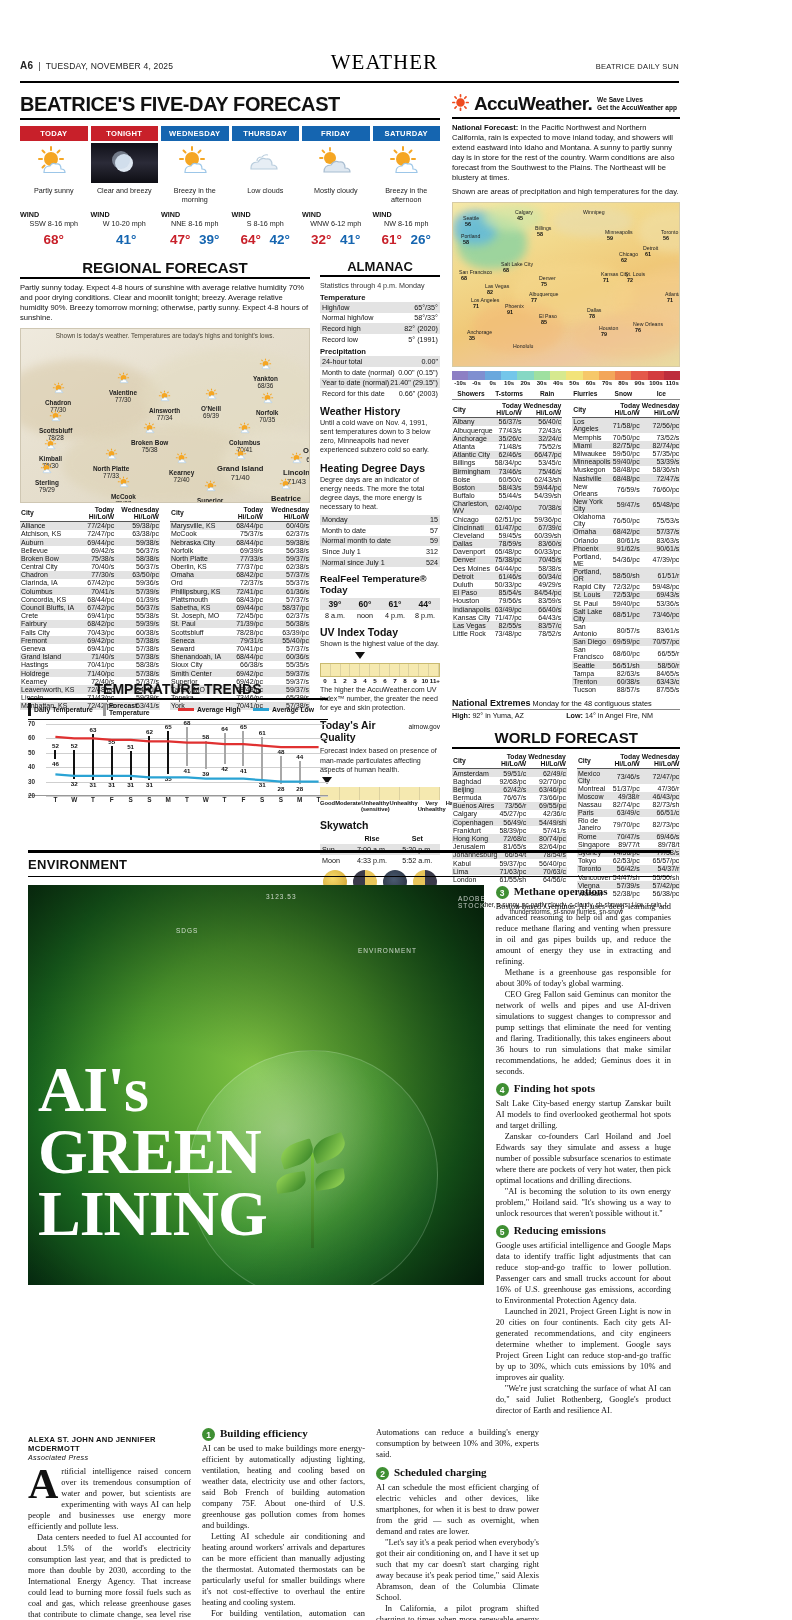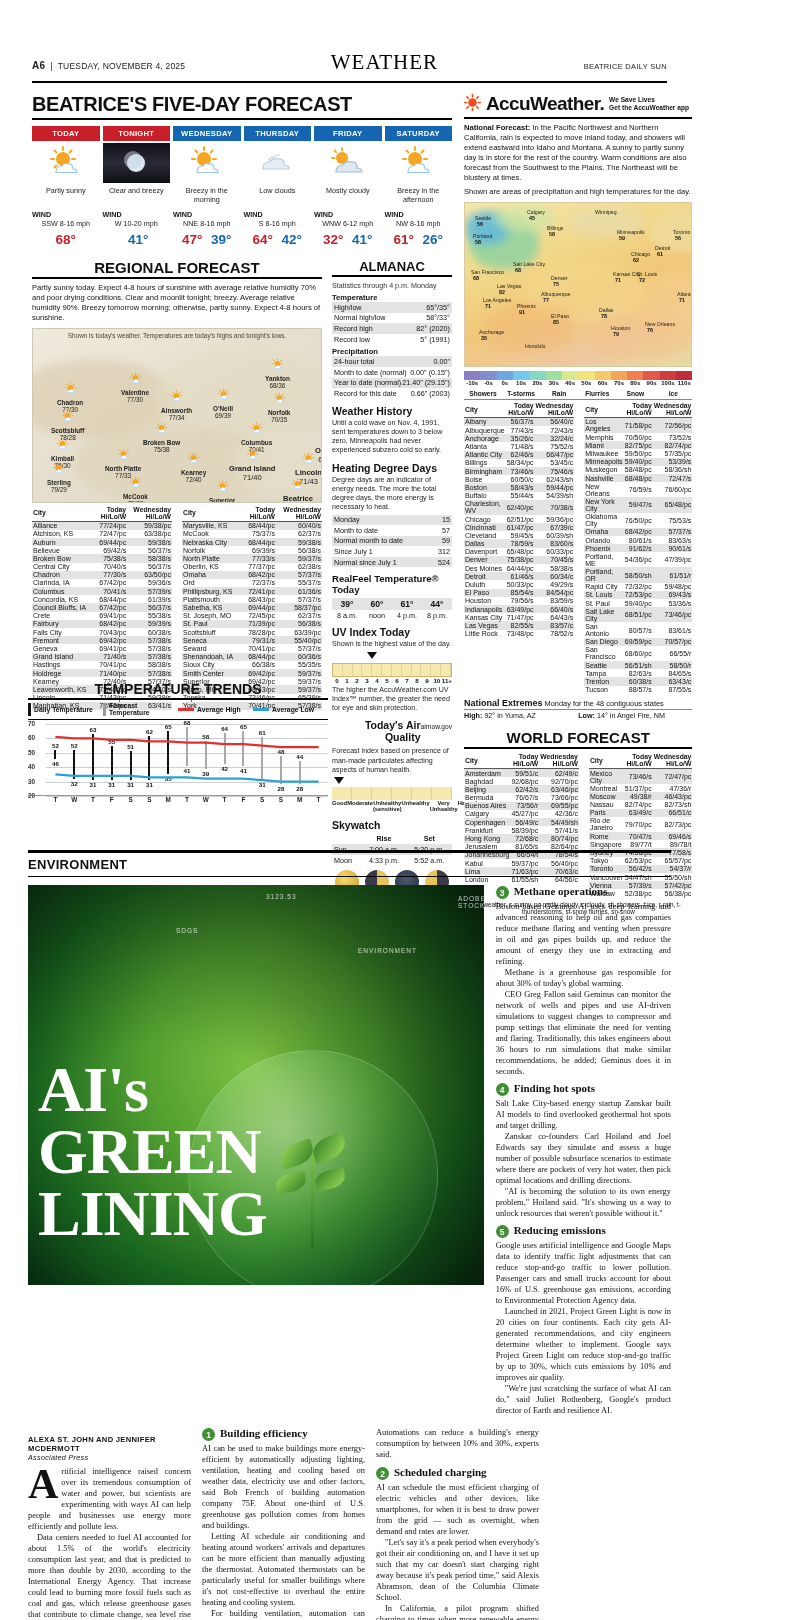--- a/index.html
+++ b/index.html
@@ -5,21 +5,21 @@
   * { box-sizing: border-box; }
   html, body { margin:0; padding:0; }
   body {
     width:792px; height:1620px;
     background:#ffffff;
     font-family:"Liberation Sans", sans-serif;
     color:#111;
     position:relative;
     overflow:hidden;
   }
-  .page { width:699px; height:1620px; position:relative; padding:0 32px; }
+  .page { width:699px; height:1620px; position:relative; padding:0 20px; }
 
   
   .masthead { display:flex; align-items:baseline; justify-content:space-between;
     padding-top:50px; padding-bottom:6px; }
   .mh-left { font-size:8.5px; letter-spacing:.2px; color:#222; }
   .mh-left b { font-size:10px; font-weight:bold; }
   .mh-center { font-family:"Liberation Serif", serif; font-size:21px; letter-spacing:1px; color:#000; }
   .mh-right { font-size:7.5px; letter-spacing:.3px; color:#222; }
   .rule-thick { border-top:2.5px solid #000; }
 
@@ -949,21 +949,21 @@
               <div>6</div>
               <div>7</div>
               <div>8</div>
               <div>9</div>
               <div>10</div>
               <div>11+</div>
             </div>
           <p>The higher the AccuWeather.com UV Index™ number, the greater the need for eye and skin protection.</p>
 
           <div style="display:flex;align-items:baseline;justify-content:space-between;">
-            <h3 style="margin:4px 0 2px;text-align:right;">Today's Air Quality</h3>
+            <h3 style="margin:4px 0 2px;">Today's Air Quality</h3>
             <span style="font-size:6.6px;">airnow.gov</span>
           </div>
           <p>Forecast index based on presence of man-made particulates affecting aspects of human health.</p>
           <div style="position:relative;height:8px;">
               <div class="ptr" style="position:absolute;left:2px;"></div>
             </div>
           <div class="aqbar" id="aq-bar">
               <div style="flex: 1 1 0%; background: rgb(245, 233, 176); border-right: 1px solid rgb(221, 210, 160);"></div>
               <div style="flex: 1 1 0%; background: rgb(245, 233, 176); border-right: 1px solid rgb(221, 210, 160);"></div>
               <div style="flex: 1 1 0%; background: rgb(245, 233, 176); border-right: 1px solid rgb(221, 210, 160);"></div>

